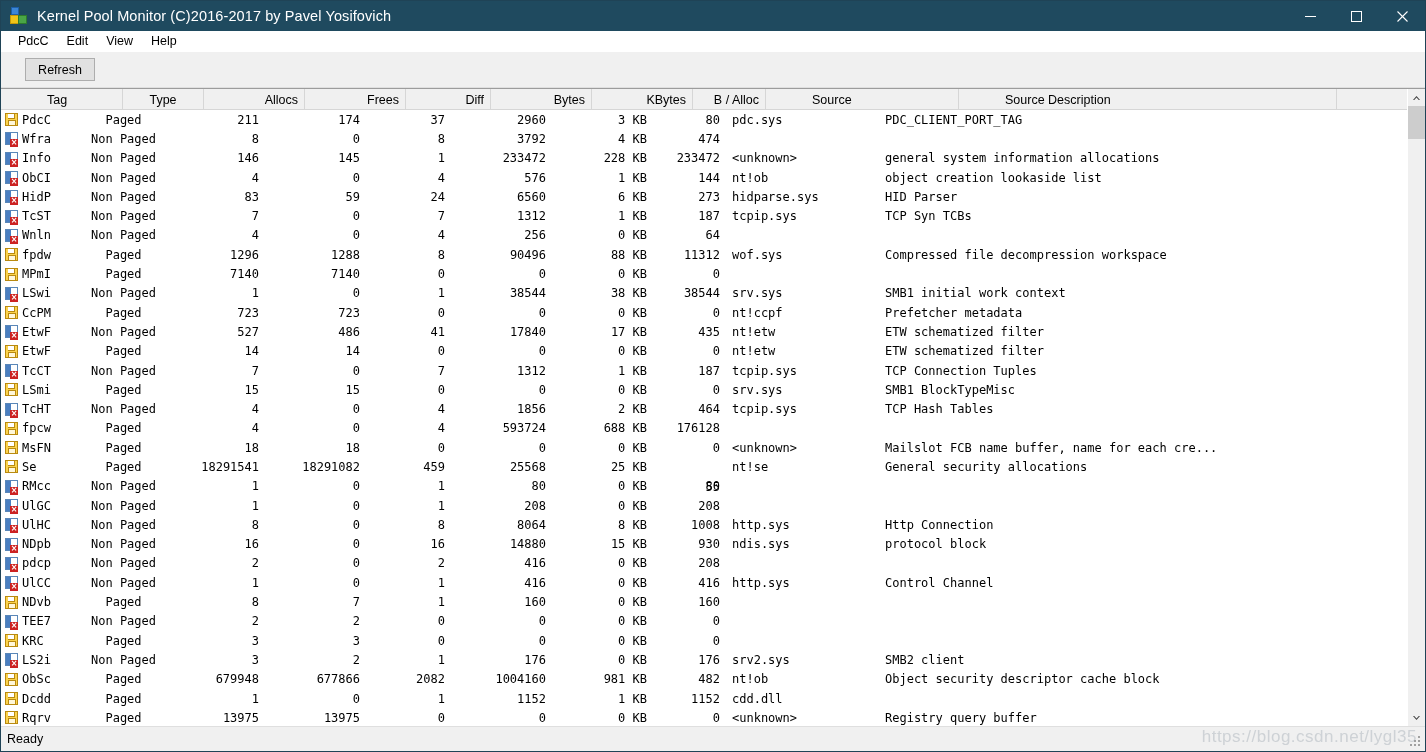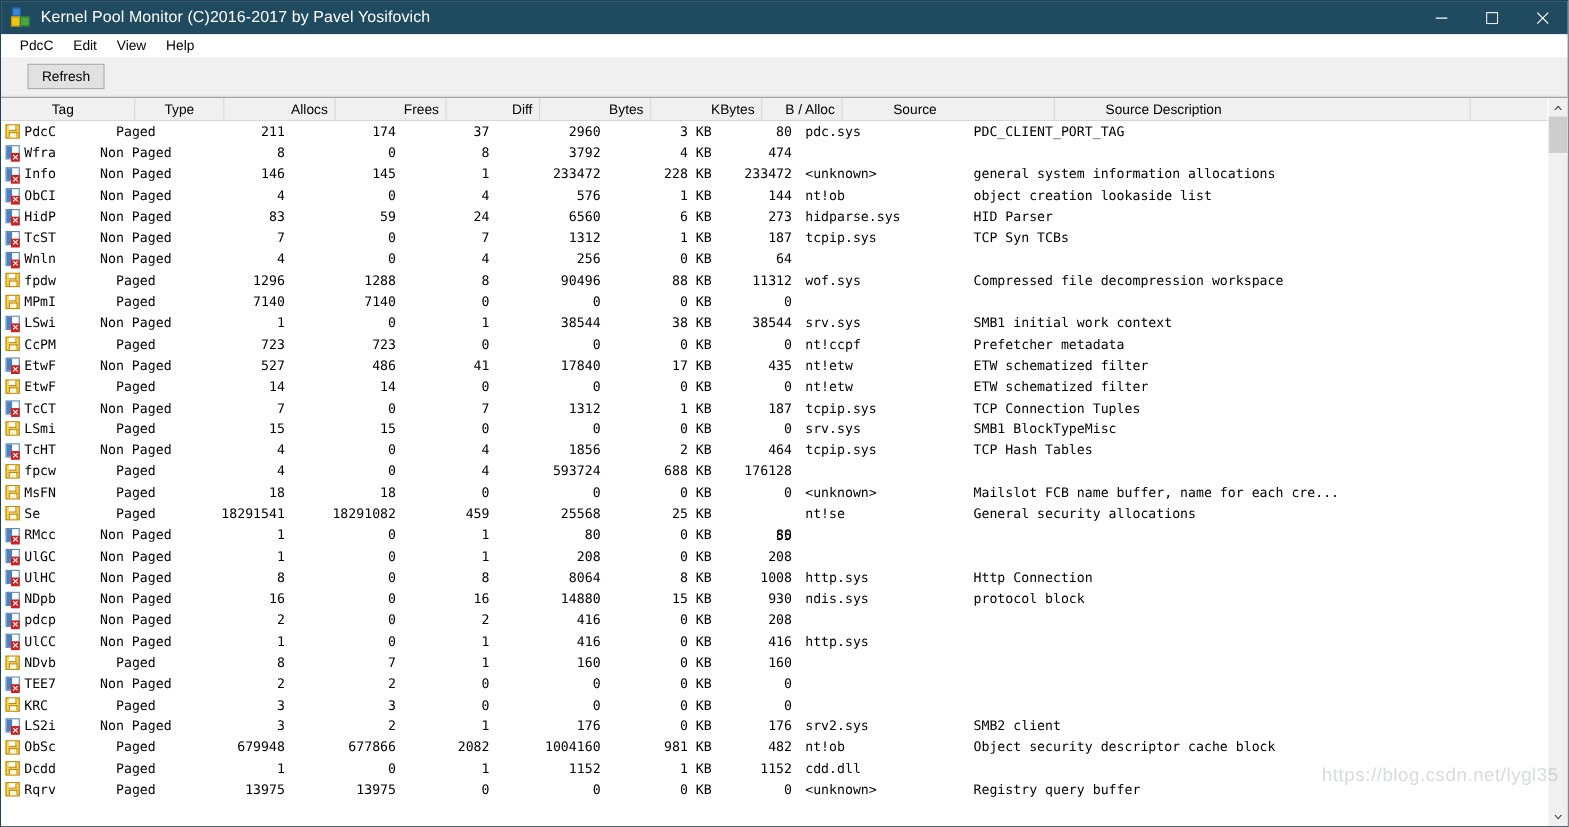--- a/index.html
+++ b/index.html
@@ -247,21 +247,21 @@
     width: 12px; height: 12px;
   }
   .grip i {
     position: absolute;
     width: 2px; height: 2px;
     background: #a0a0a0;
   }
   .watermark {
     position: absolute;
     right: 8px;
-    bottom: 36px;
+    bottom: 4px;
     font-size: 17px;
     color: rgba(150,160,170,0.38);
     font-family: "Liberation Sans", sans-serif;
     letter-spacing: 0.5px;
     pointer-events: none;
     white-space: nowrap;
   }
 </style>
 </head>
 <body>
@@ -712,20 +712,21 @@
               <span>UlCC</span>
             </div>
             <div class="cell c" style="width: 81px; flex: 0 0 81px;">Non Paged</div>
             <div class="cell r" style="width: 101px; flex: 0 0 101px;">1</div>
             <div class="cell r" style="width: 101px; flex: 0 0 101px;">0</div>
             <div class="cell r" style="width: 85px; flex: 0 0 85px;">1</div>
             <div class="cell r" style="width: 101px; flex: 0 0 101px;">416</div>
             <div class="cell r" style="width: 101px; flex: 0 0 101px;">0 KB</div>
             <div class="cell r" style="width: 73px; flex: 0 0 73px;">416</div>
             <div class="cell l" style="width: 153px; flex: 0 0 153px;">http.sys</div>
+            <div class="cell l" style="width: 338px; flex: 0 0 338px;">Control Channel</div>
             <div class="cell l" style="width: 193px; flex: 0 0 193px;"></div>
           </div>
           <div class="row">
             <div class="cell l tagcell" style="width: 82px; flex: 0 0 82px;">
               <span class="tag-icon icon-paged"></span>
               <span>NDvb</span>
             </div>
             <div class="cell c" style="width: 81px; flex: 0 0 81px;">Paged</div>
             <div class="cell r" style="width: 101px; flex: 0 0 101px;">8</div>
             <div class="cell r" style="width: 101px; flex: 0 0 101px;">7</div>
@@ -844,15 +845,26 @@
         <div class="sb-thumb"></div>
       </div>
       <div class="sb-arrow">
         <svg width="9" height="6" viewBox="0 0 9 6">
             <path d="M4.5 5 L1 1 L2.2 1 L4.5 3.6 L6.8 1 L8 1 Z" fill="#3c3c3c"></path>
           </svg>
       </div>
     </div>
   </div>
 
+  <div class="statusbar">
+    <div class="status-text">Ready</div>
+    <div class="grip">
+      <i style="left:8px;top:8px"></i>
+        <i style="left:4px;top:8px"></i>
+        <i style="left:0px;top:8px"></i>
+      <i style="left:8px;top:4px"></i>
+        <i style="left:4px;top:4px"></i>
+      <i style="left:8px;top:0px"></i>
+    </div>
+  </div>
 
   <div class="watermark">https://blog.csdn.net/lygl35</div>
 </div>
 
 </body></html>

